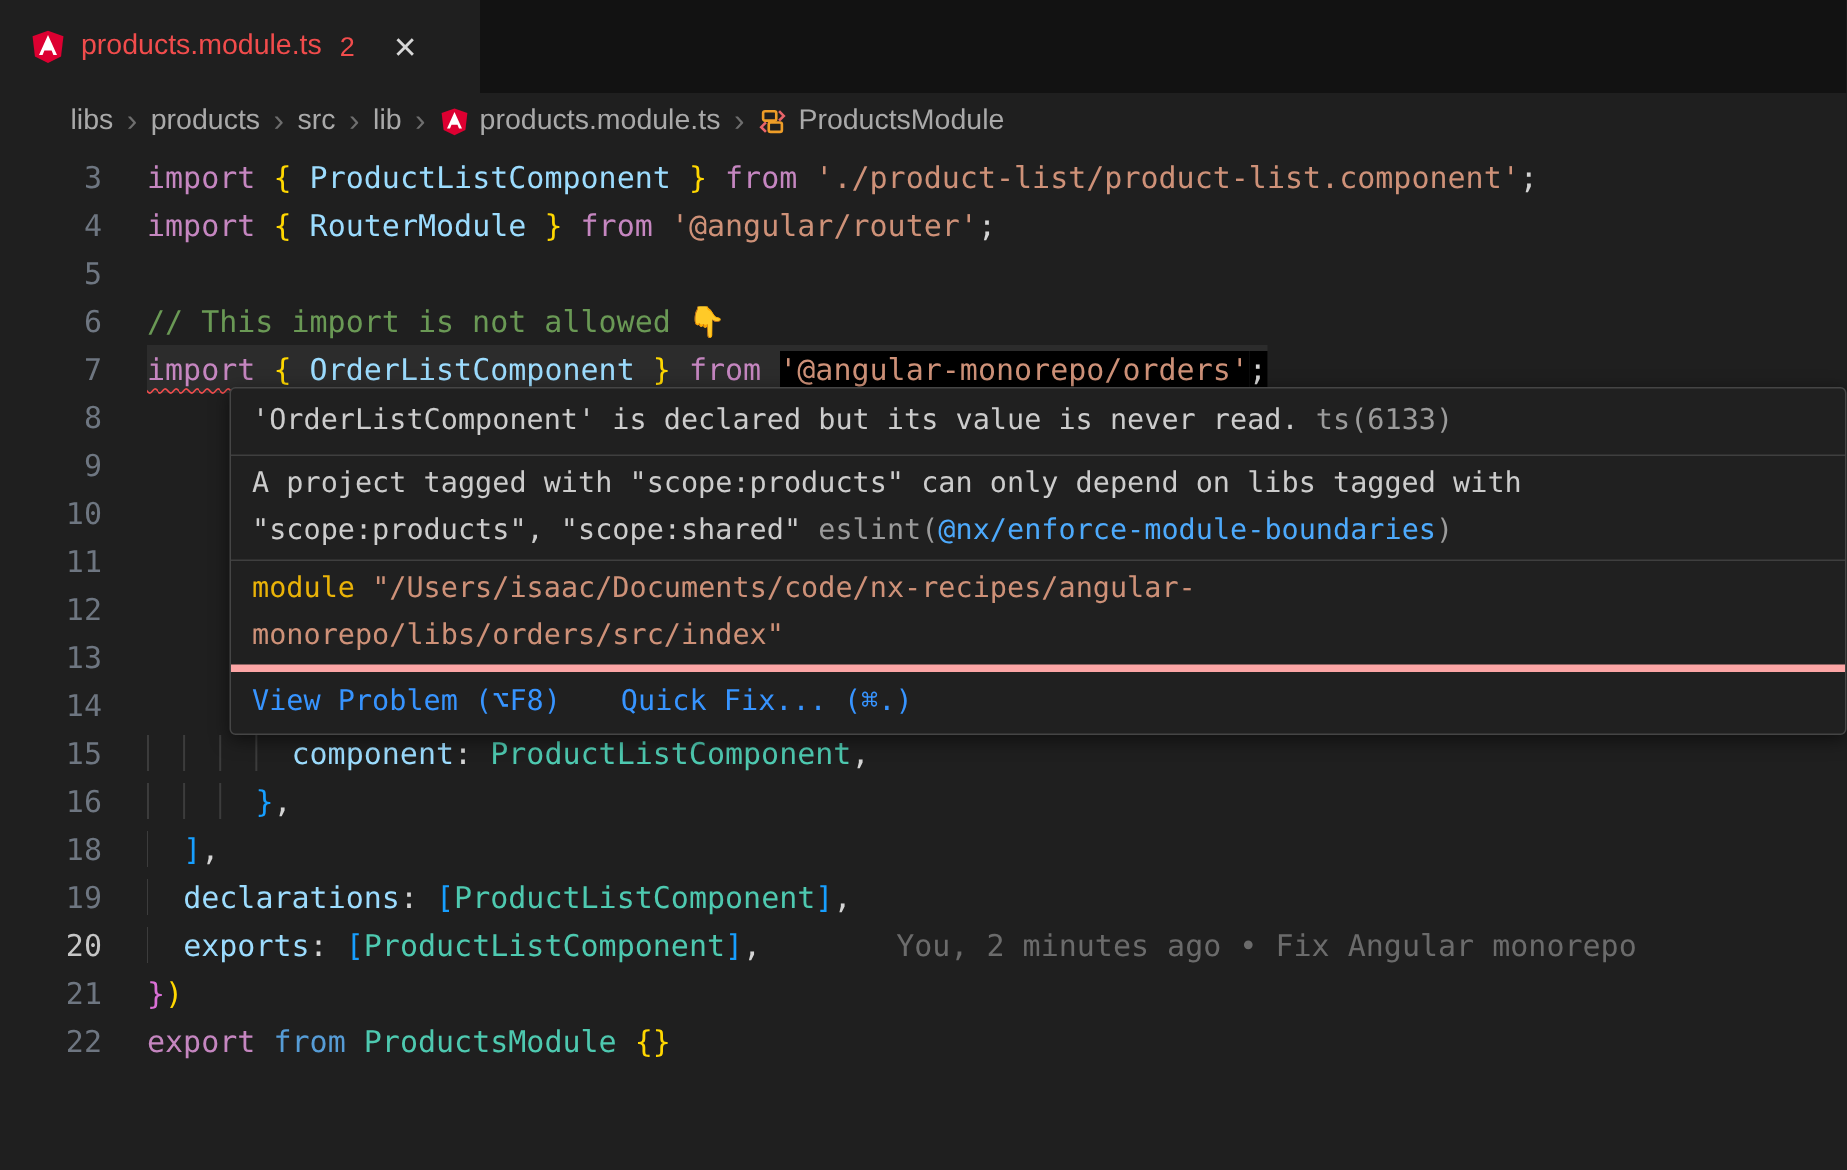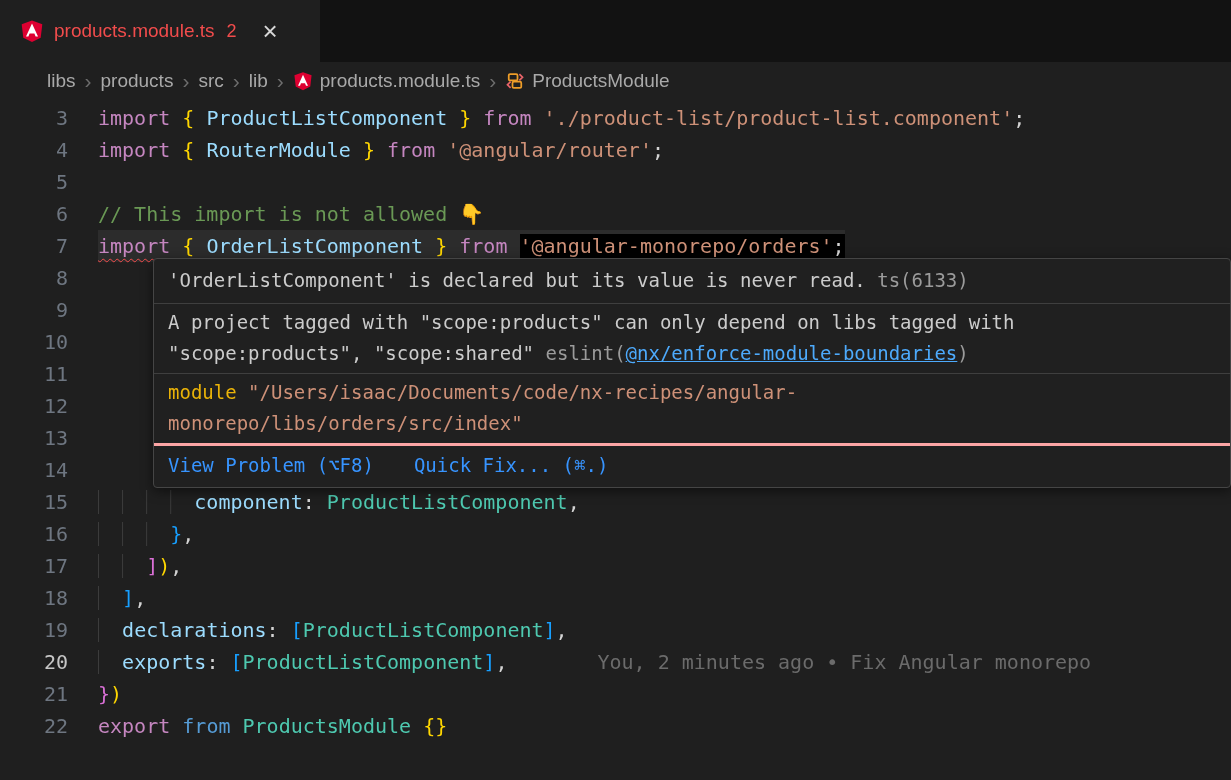--- a/index.html
+++ b/index.html
@@ -113,25 +113,25 @@
     font-family: "DejaVu Sans Mono", monospace;
     font-size: 19px;
     line-height: 31px;
     color: #cccccc;
     z-index: 20;
     margin-left: 40px;
   }
   .hover-section { padding: 6px 14px 7px; }
   .hover-section + .hover-section { border-top: 1px solid #3f3f3f; padding: 3px 14px 4px; }
   .dim { color: #9b9b9b; }
-  .hv-link { color: #4daafc; text-decoration: underline; cursor: pointer; }
+  .hv-link { color: #4daafc; cursor: pointer; }
   .kwblue { color: #eab308; }
   .str { color: #ce9178; }
   .hover-actions {
-    border-top: 3px solid #fca5a5;
+    border-top: 5px solid #fca5a5;
     padding: 4px 14px 6px;
     display: flex;
     gap: 40px;
   }
   .hover-actions .action { color: #3794ff; cursor: pointer; }
 </style>
 </head>
 <body>
 
 <div class="tabbar">
@@ -240,24 +240,20 @@
       </div>
       <div class="row">
         <div class="ln">15</div>
         <div class="code"><span class="ind">        </span><span class="v">component</span><span class="p">: </span><span class="t">ProductListComponent</span><span class="p">,</span></div>
       </div>
       <div class="row">
         <div class="ln">16</div>
         <div class="code"><span class="ind">      </span><span class="b3">}</span><span class="p">,</span></div>
       </div>
       <div class="row">
-        <div class="ln">17</div>
-        <div class="code"><span class="ind">    </span><span class="b2">]</span><span class="b1">)</span><span class="p">,</span></div>
-      </div>
-      <div class="row">
         <div class="ln">18</div>
         <div class="code"><span class="ind">  </span><span class="b3">]</span><span class="p">,</span></div>
       </div>
       <div class="row">
         <div class="ln">19</div>
         <div class="code"><span class="ind">  </span><span class="v">declarations</span><span class="p">: </span><span class="b3">[</span><span class="t">ProductListComponent</span><span class="b3">]</span><span class="p">,</span></div>
       </div>
       <div class="row active">
         <div class="ln">20</div>
         <div class="code"><span class="ind">  </span><span class="v">exports</span><span class="p">: </span><span class="b3">[</span><span class="t">ProductListComponent</span><span class="b3">]</span><span class="p">,</span><span class="blame">You, 2 minutes ago • Fix Angular monorepo</span></div>

